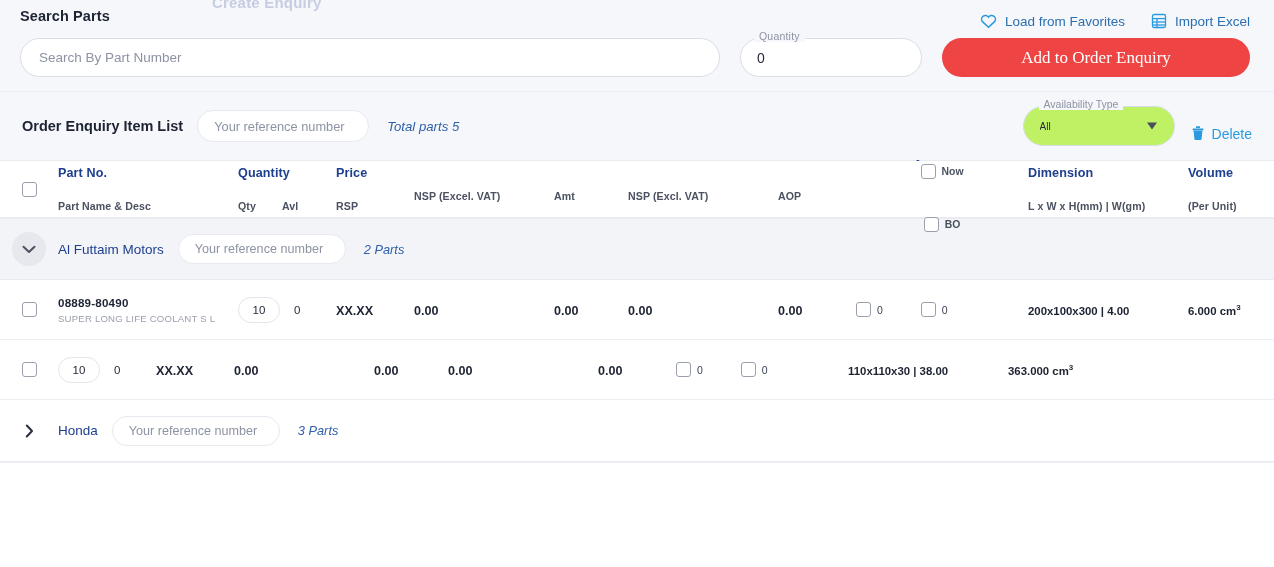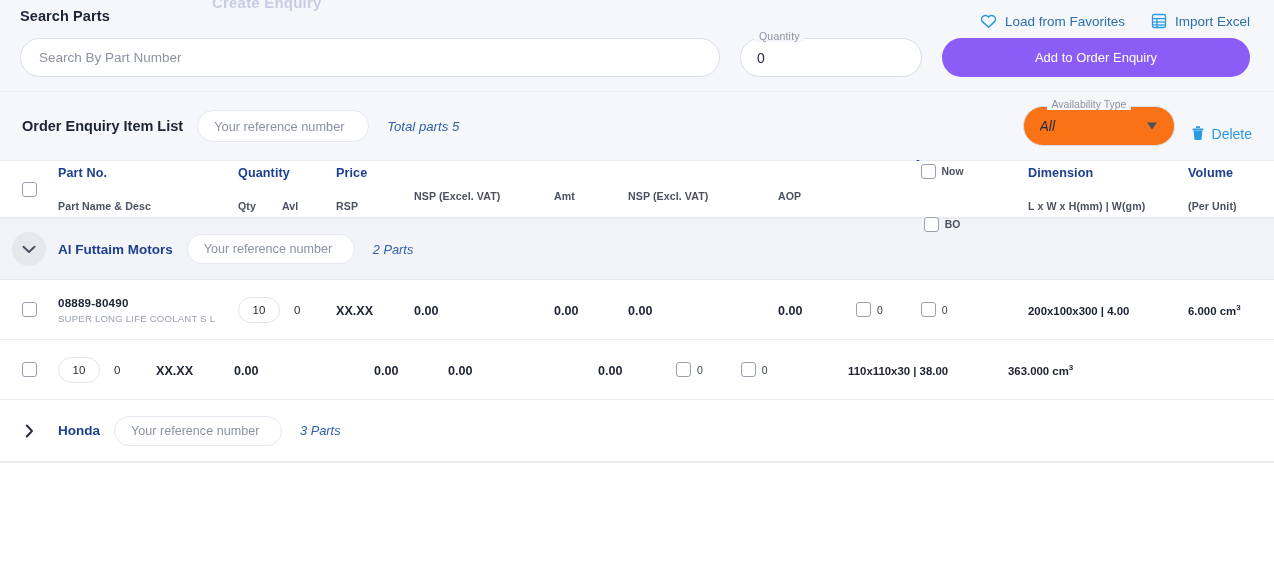--- a/index.html
+++ b/index.html
@@ -58,23 +58,23 @@
   .link-row { position:absolute; right: 24px; top: 13px; display:flex; align-items:center; gap: 26px; }
   .link-btn {
     display:flex; align-items:center; gap: 8px;
     font-size: 13.5px; color:#2a6fb0; cursor:pointer; white-space:nowrap;
   }
   .link-btn svg { display:block; }
 
   .add-btn {
     position:absolute; right: 24px; top: 38px;
     width: 308px; height: 39px;
-    background:#8b5cf6; color:#fff; border:none; border-radius: 22px;
-    font-size: 13px; cursor:pointer;
-    font-family: Liberation Sans, sans-serif;
+    background:#ef4444; color:#fff; border:none; border-radius: 22px;
+    font-size: 17px; cursor:pointer;
+    font-family: Liberation Serif, serif;
   }
 
   
   .list-bar {
     position:relative; height: 68px;
     background: #f6f7fb;
     padding: 0 22px;
     display:flex; align-items:center;
   }
   .list-title { font-size: 14.5px; font-weight: bold; color:#1d2333; white-space:nowrap; }
@@ -88,28 +88,27 @@
   .ref-pill::placeholder { color:#8d93a3; }
   .total-parts {
     margin-left: 18px; font-size: 13.2px; font-style: italic;
     color:#2f5fa8;
   }
   .toolbar-right { margin-left:auto; display:flex; align-items:center; gap: 16px; }
 
   .avail-wrap { position:relative; width: 152px; height: 40px; }
   .avail-select {
     width: 100%; height: 100%;
-    border: 1px solid #d9dde7; border-radius: 22px; background:#f97316;
-    font-size: 14px; color:#262b3a; padding: 0 16px; outline:none;
+    border: 1px solid #d9dde7; border-radius: 22px; background:#bef264;
+    font-size: 10px; color:#262b3a; padding: 0 16px; outline:none;
     appearance:none; -webkit-appearance:none;
     font-family: "Liberation Sans", sans-serif;
-    font-style: italic;
   }
   .avail-float-label {
-    position:absolute; left: 24px; top: -8px;
+    position:absolute; left: 16px; top: -8px;
     background:#f6f7fb; padding: 0 5px;
     font-size: 10.5px; color:#8d93a3;
   }
   .avail-caret {
     position:absolute; right: 18px; top: 50%; transform: translateY(-50%);
     width:0;height:0; border-left:5.5px solid transparent; border-right:5.5px solid transparent;
     border-top: 7px solid #4a4f5e; pointer-events:none;
   }
   .delete-btn { display:flex; align-items:center; gap: 7px; color:#2a9ae0; font-size: 14px; cursor:pointer;margin-top:16px; }
 
@@ -148,21 +147,21 @@
   .group-row {
     height: 62px; background:#f3f4f8;
     border-top: 1px solid #e9ebf1; border-bottom: 1px solid #e9ebf1;
   }
   .chev-btn {
     width: 34px; height: 34px; border-radius: 50%;
     background: #e7e8ee; display:flex; align-items:center; justify-content:center;
     cursor:pointer; margin: 0 auto;
   }
   .chev-btn.plain { background: transparent; }
-  .group-name { font-size: 13.5px; font-weight: bold; color:#1d3f8f; white-space:nowrap; }
+  .group-name { font-size: 13.5px; font-weight: normal; color:#1d3f8f; white-space:nowrap; }
   .group-ref {
     margin-left: 14px; width: 168px; height: 30px;
     border-radius: 18px; border: 1px solid #e6e9f0; background:#fff;
     font-size: 12.6px; color:#8d93a3; padding: 0 16px; outline:none;
     font-family: "Liberation Sans", sans-serif;
   }
   .group-ref::placeholder { color:#8d93a3; }
   .group-parts { margin-left: 18px; font-size: 12.8px; font-style: italic; color:#2f5fa8; white-space:nowrap; }
   .group-left { display:flex; align-items:center; padding-left: 80px; }
 

